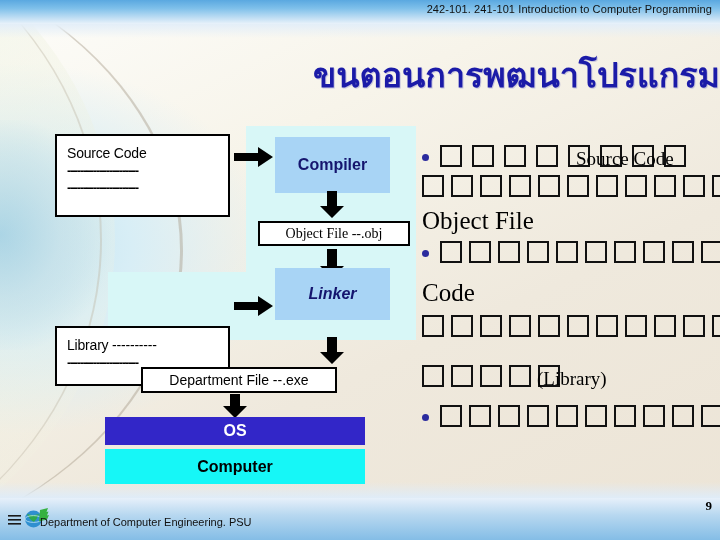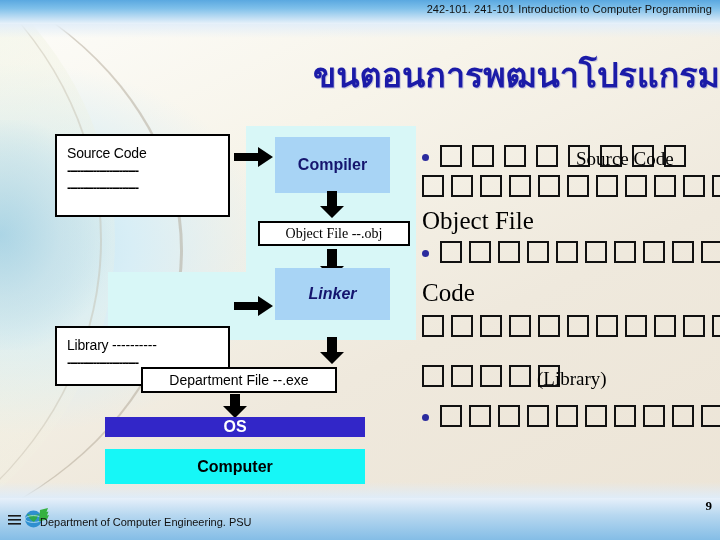--- a/index.html
+++ b/index.html
@@ -174,21 +174,21 @@
     align-items: center;
     justify-content: center;
     white-space: nowrap;
   }
   .file-obj { left: 258px; top: 221px; width: 152px; height: 25px; font-family: Liberation Serif, serif; }
   .file-exe { left: 141px; top: 367px; width: 196px; height: 26px; }
 
   .os-box {
     position: absolute;
     left: 105px; top: 417px;
-    width: 260px; height: 20px;
+    width: 260px; height: 28px;
     background: #3226c8;
     color: #ffffff;
     font-size: 16px;
     font-weight: bold;
     display: flex;
     align-items: center;
     justify-content: center;
   }
   .hw-box {
     position: absolute;

